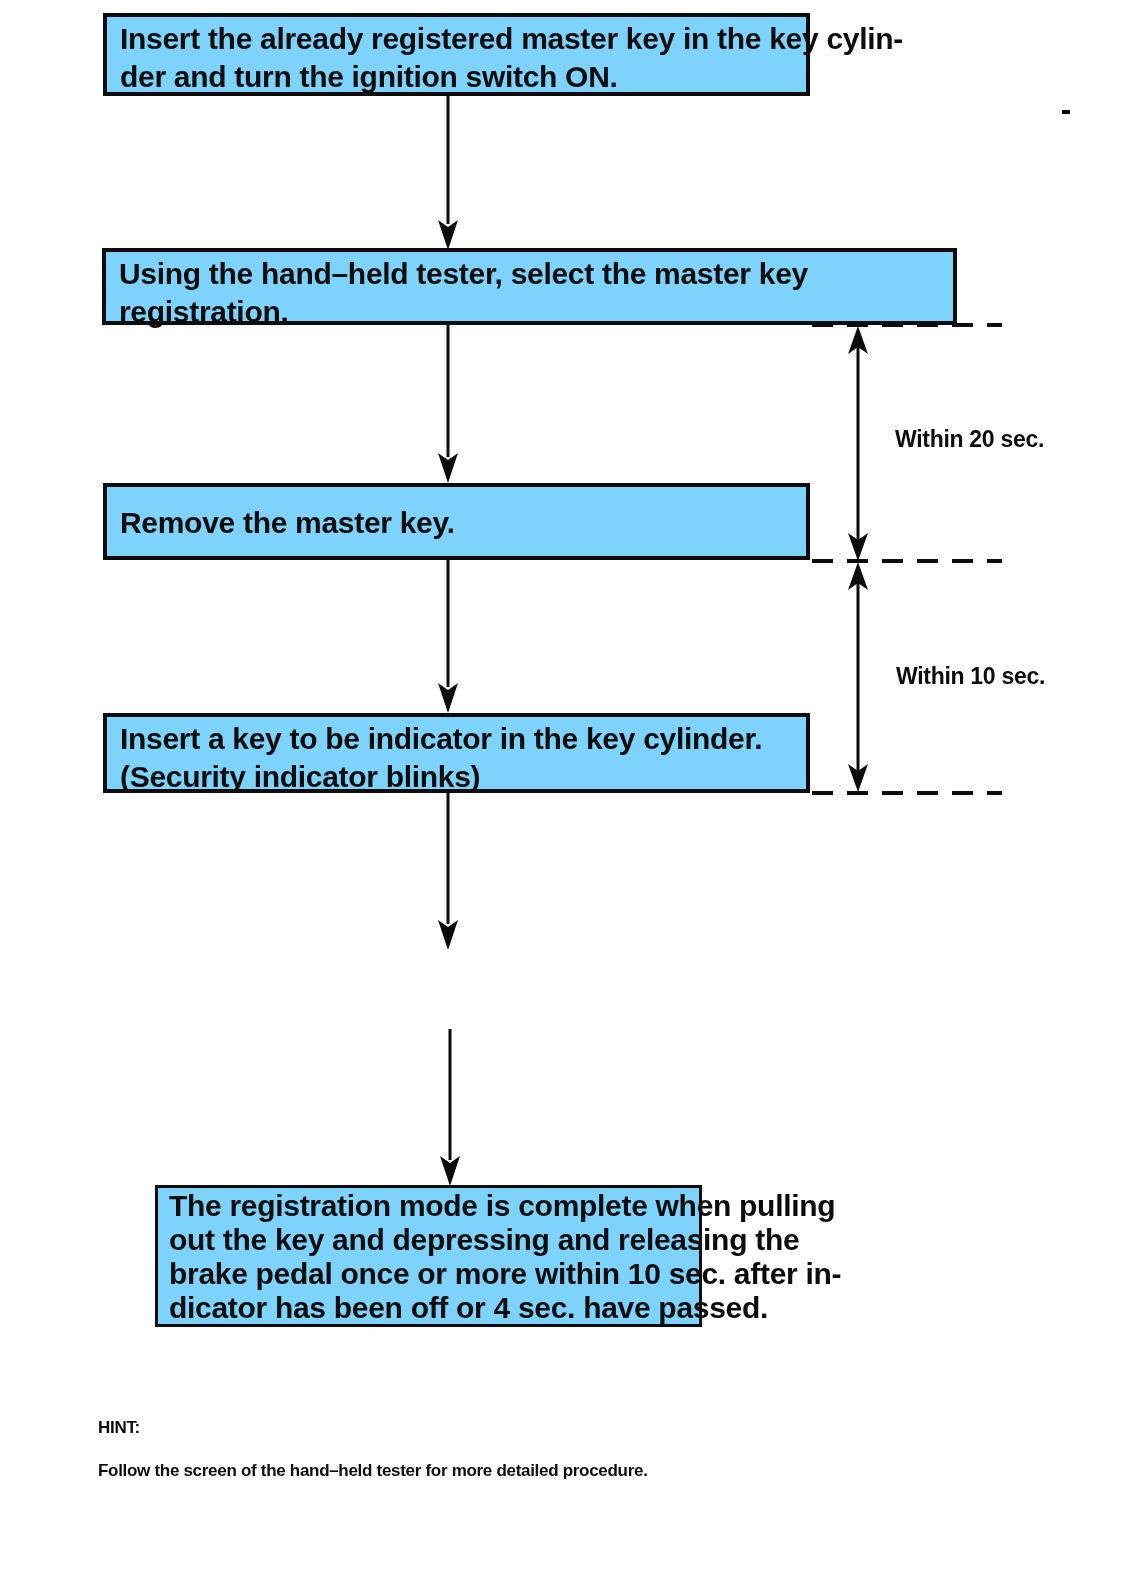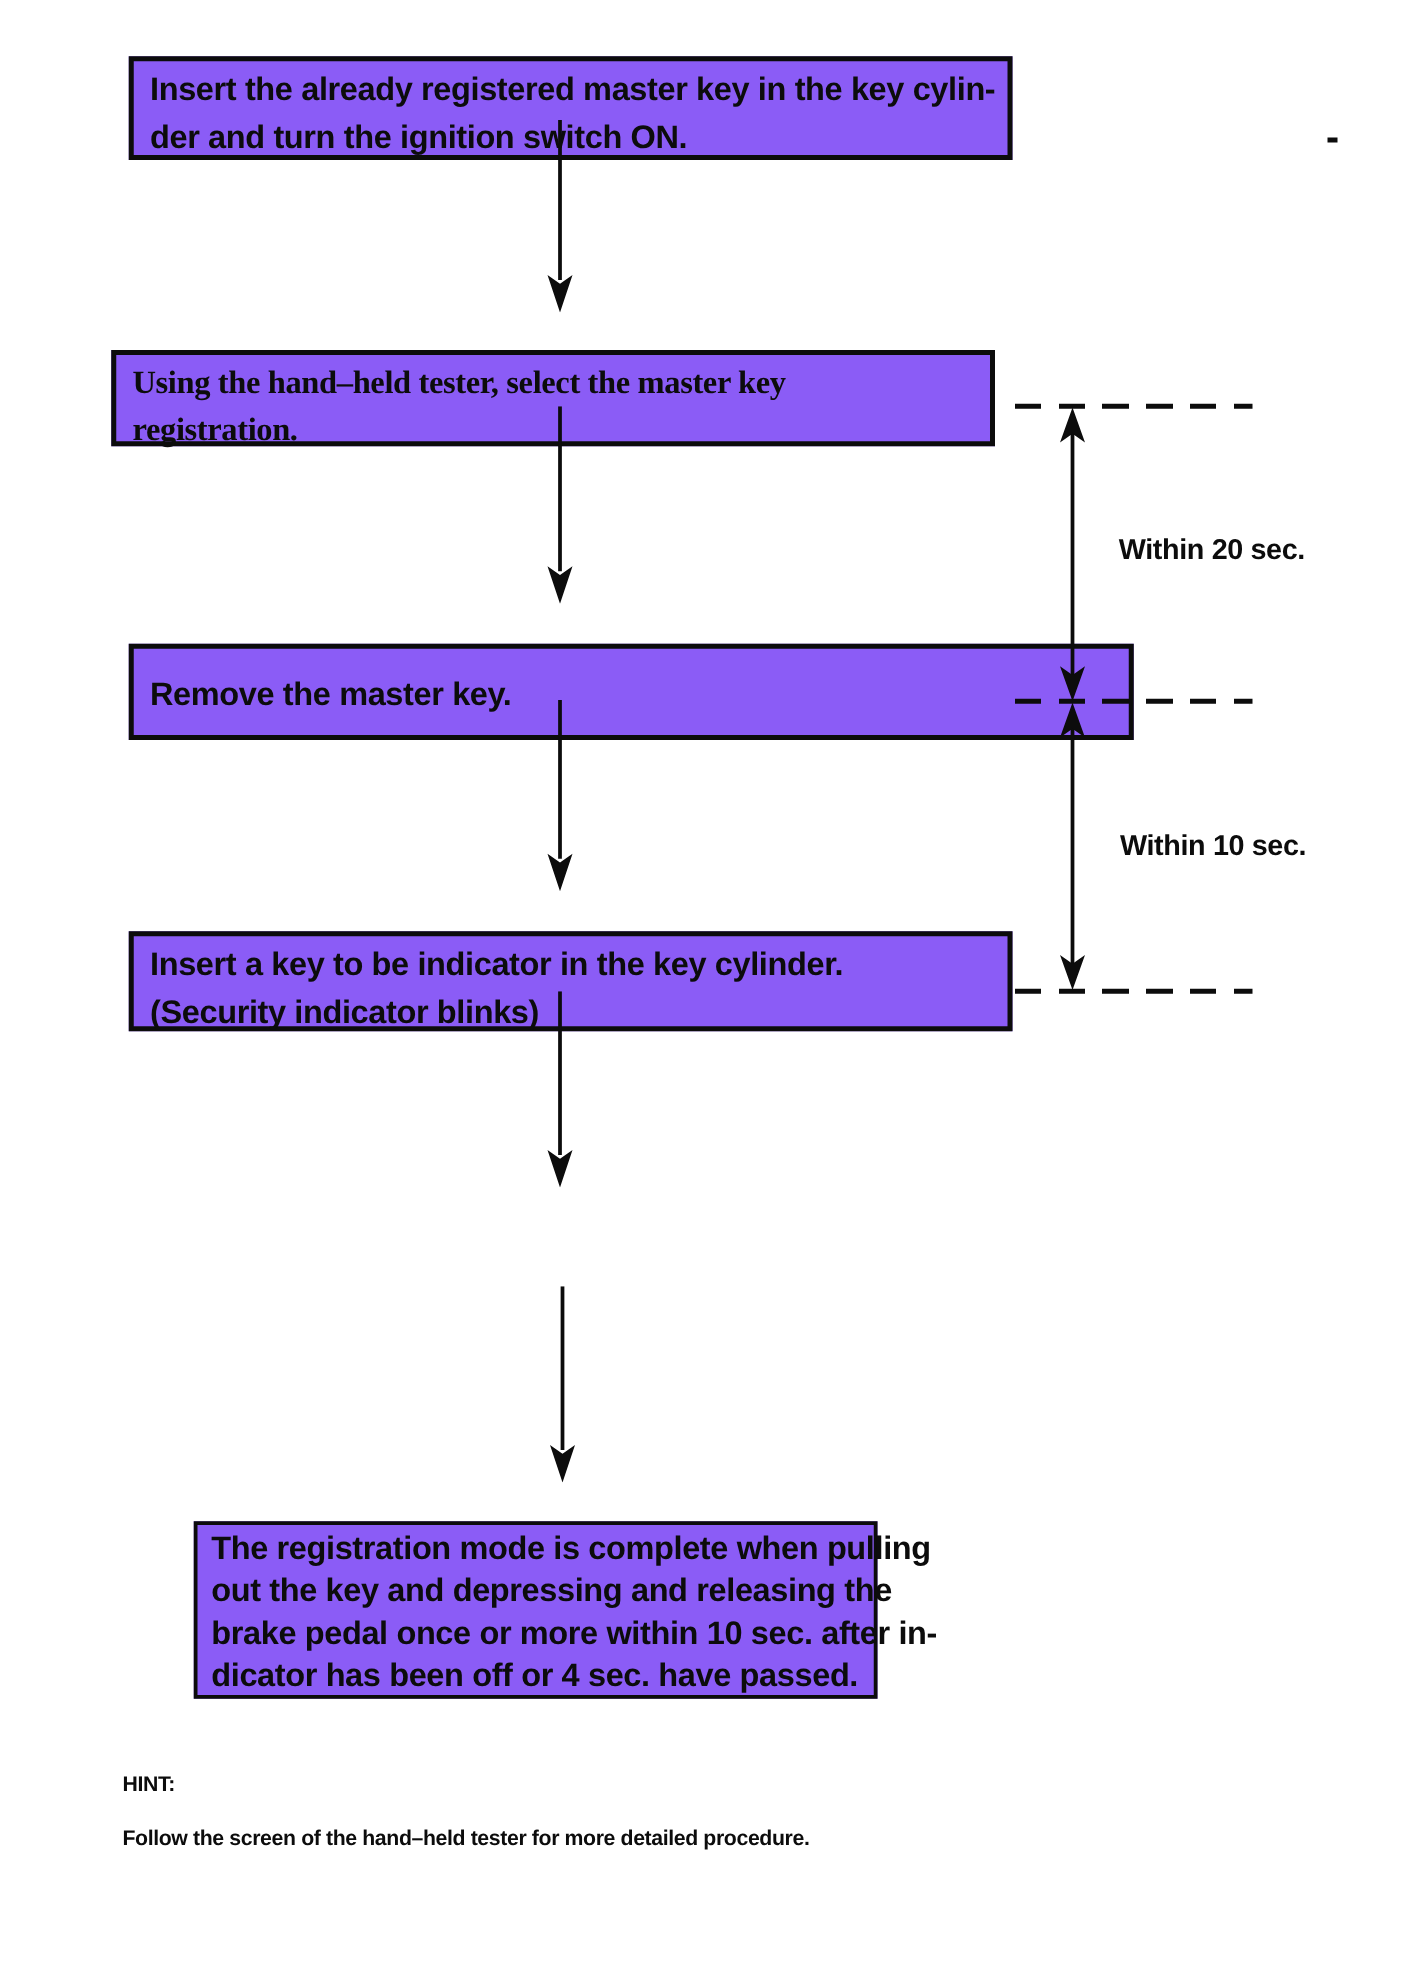--- a/index.html
+++ b/index.html
@@ -11,30 +11,29 @@
     font-family: "Liberation Sans", sans-serif;
     font-weight: 700;
     color: #0c0c0c;
     letter-spacing: -0.3px;
     overflow: hidden;
   }
   .box {
     position: absolute;
     box-sizing: border-box;
     border: 4px solid #0c0c0c;
-    background: #8b5cf6;
-    font-size: 26px;
+    background: #7dd3fc;
+    font-size: 30px;
     line-height: 38px;
     padding: 3px 10px 0 13px;
-    margin-top: 32px;
   }
   .box .ln { white-space: nowrap; }
   #b1 { left: 103px; top: 13px;  width: 707px; height: 83px; }
-  #b2 { left: 89px; top: 248px; width: 707px; height: 77px; font-family: Liberation Serif, serif; }
-  #b3 { left: 103px; top: 483px; width: 804px; height: 77px; padding-top: 17px; }
+  #b2 { left: 102px; top: 248px; width: 855px; height: 77px; }
+  #b3 { left: 103px; top: 483px; width: 707px; height: 77px; padding-top: 17px; }
   #b4 { left: 103px; top: 713px; width: 707px; height: 80px; }
   #b5 { left: 103px; top: 950px; width: 707px; height: 79px; }
   #b6 { left: 155px; top: 1185px; width: 547px; height: 142px;
         border-width: 3px; line-height: 34px; padding: 1px 8px 0 11px; }
   #b6 .just { text-align: justify; text-align-last: justify; }
   .arr, .span-arr { position: absolute; }
   .dash {
     position: absolute;
     height: 4px;
     background: repeating-linear-gradient(90deg, #0c0c0c 0 21px, transparent 21px 35px);

